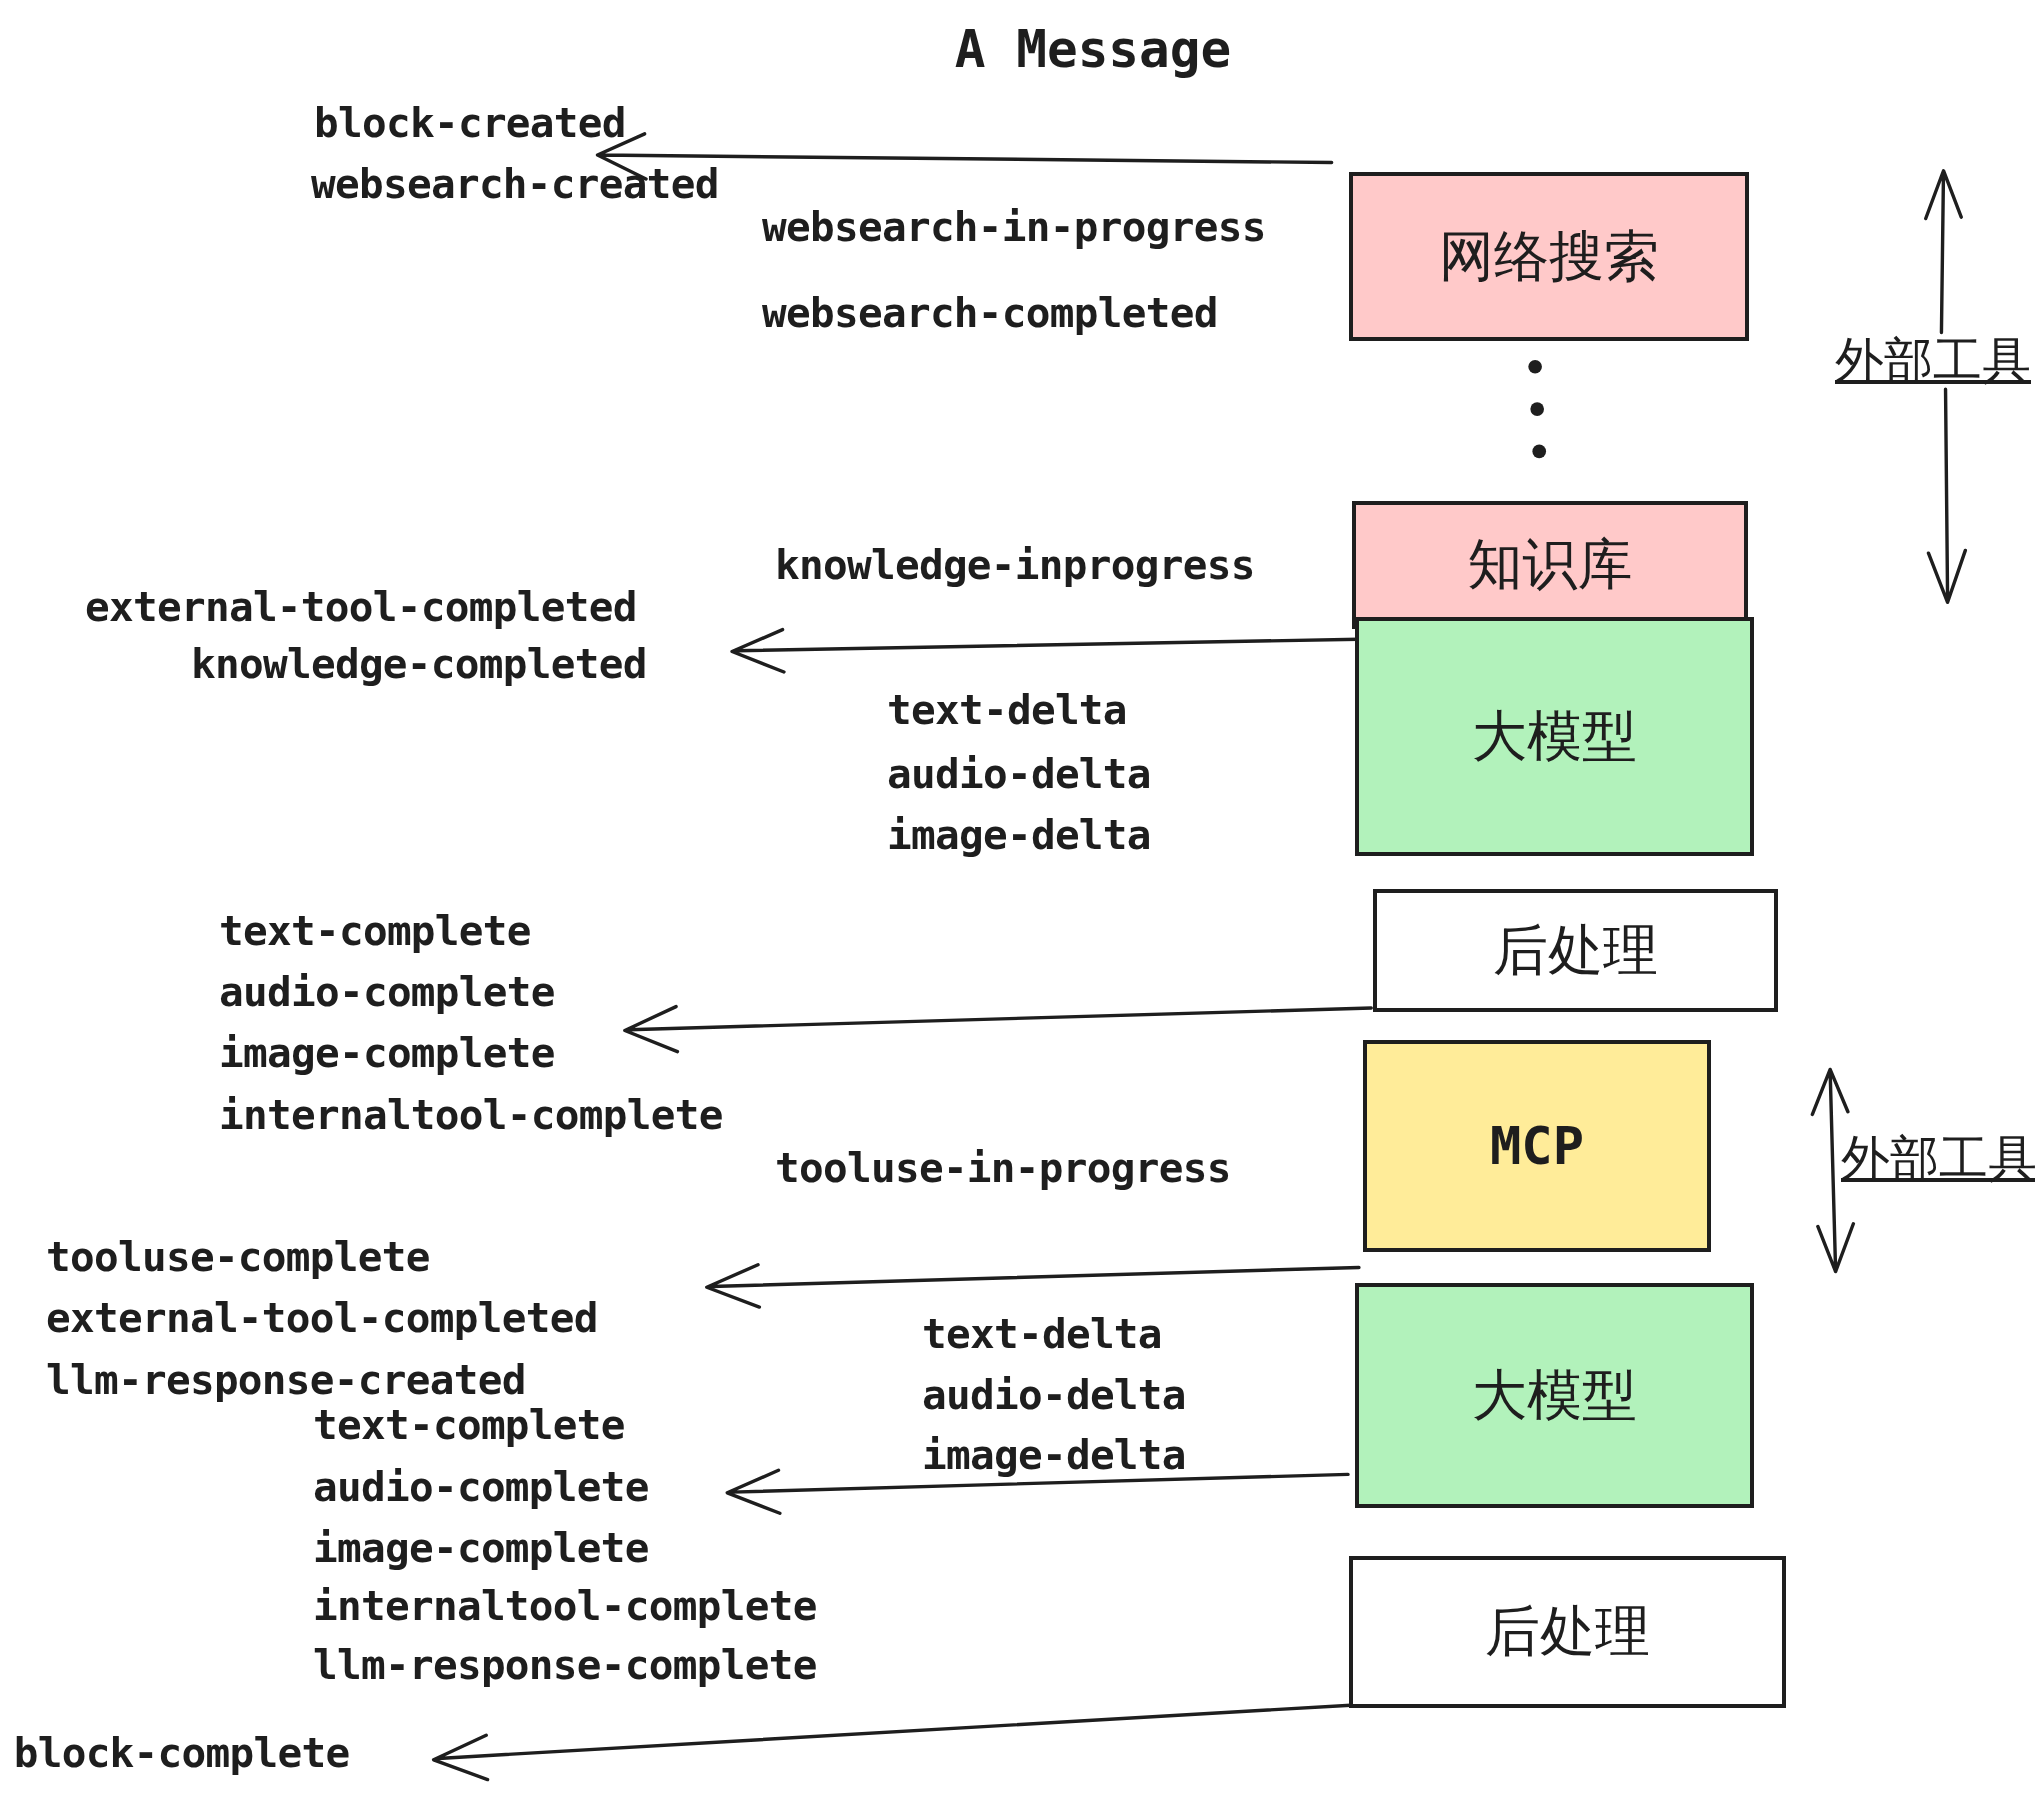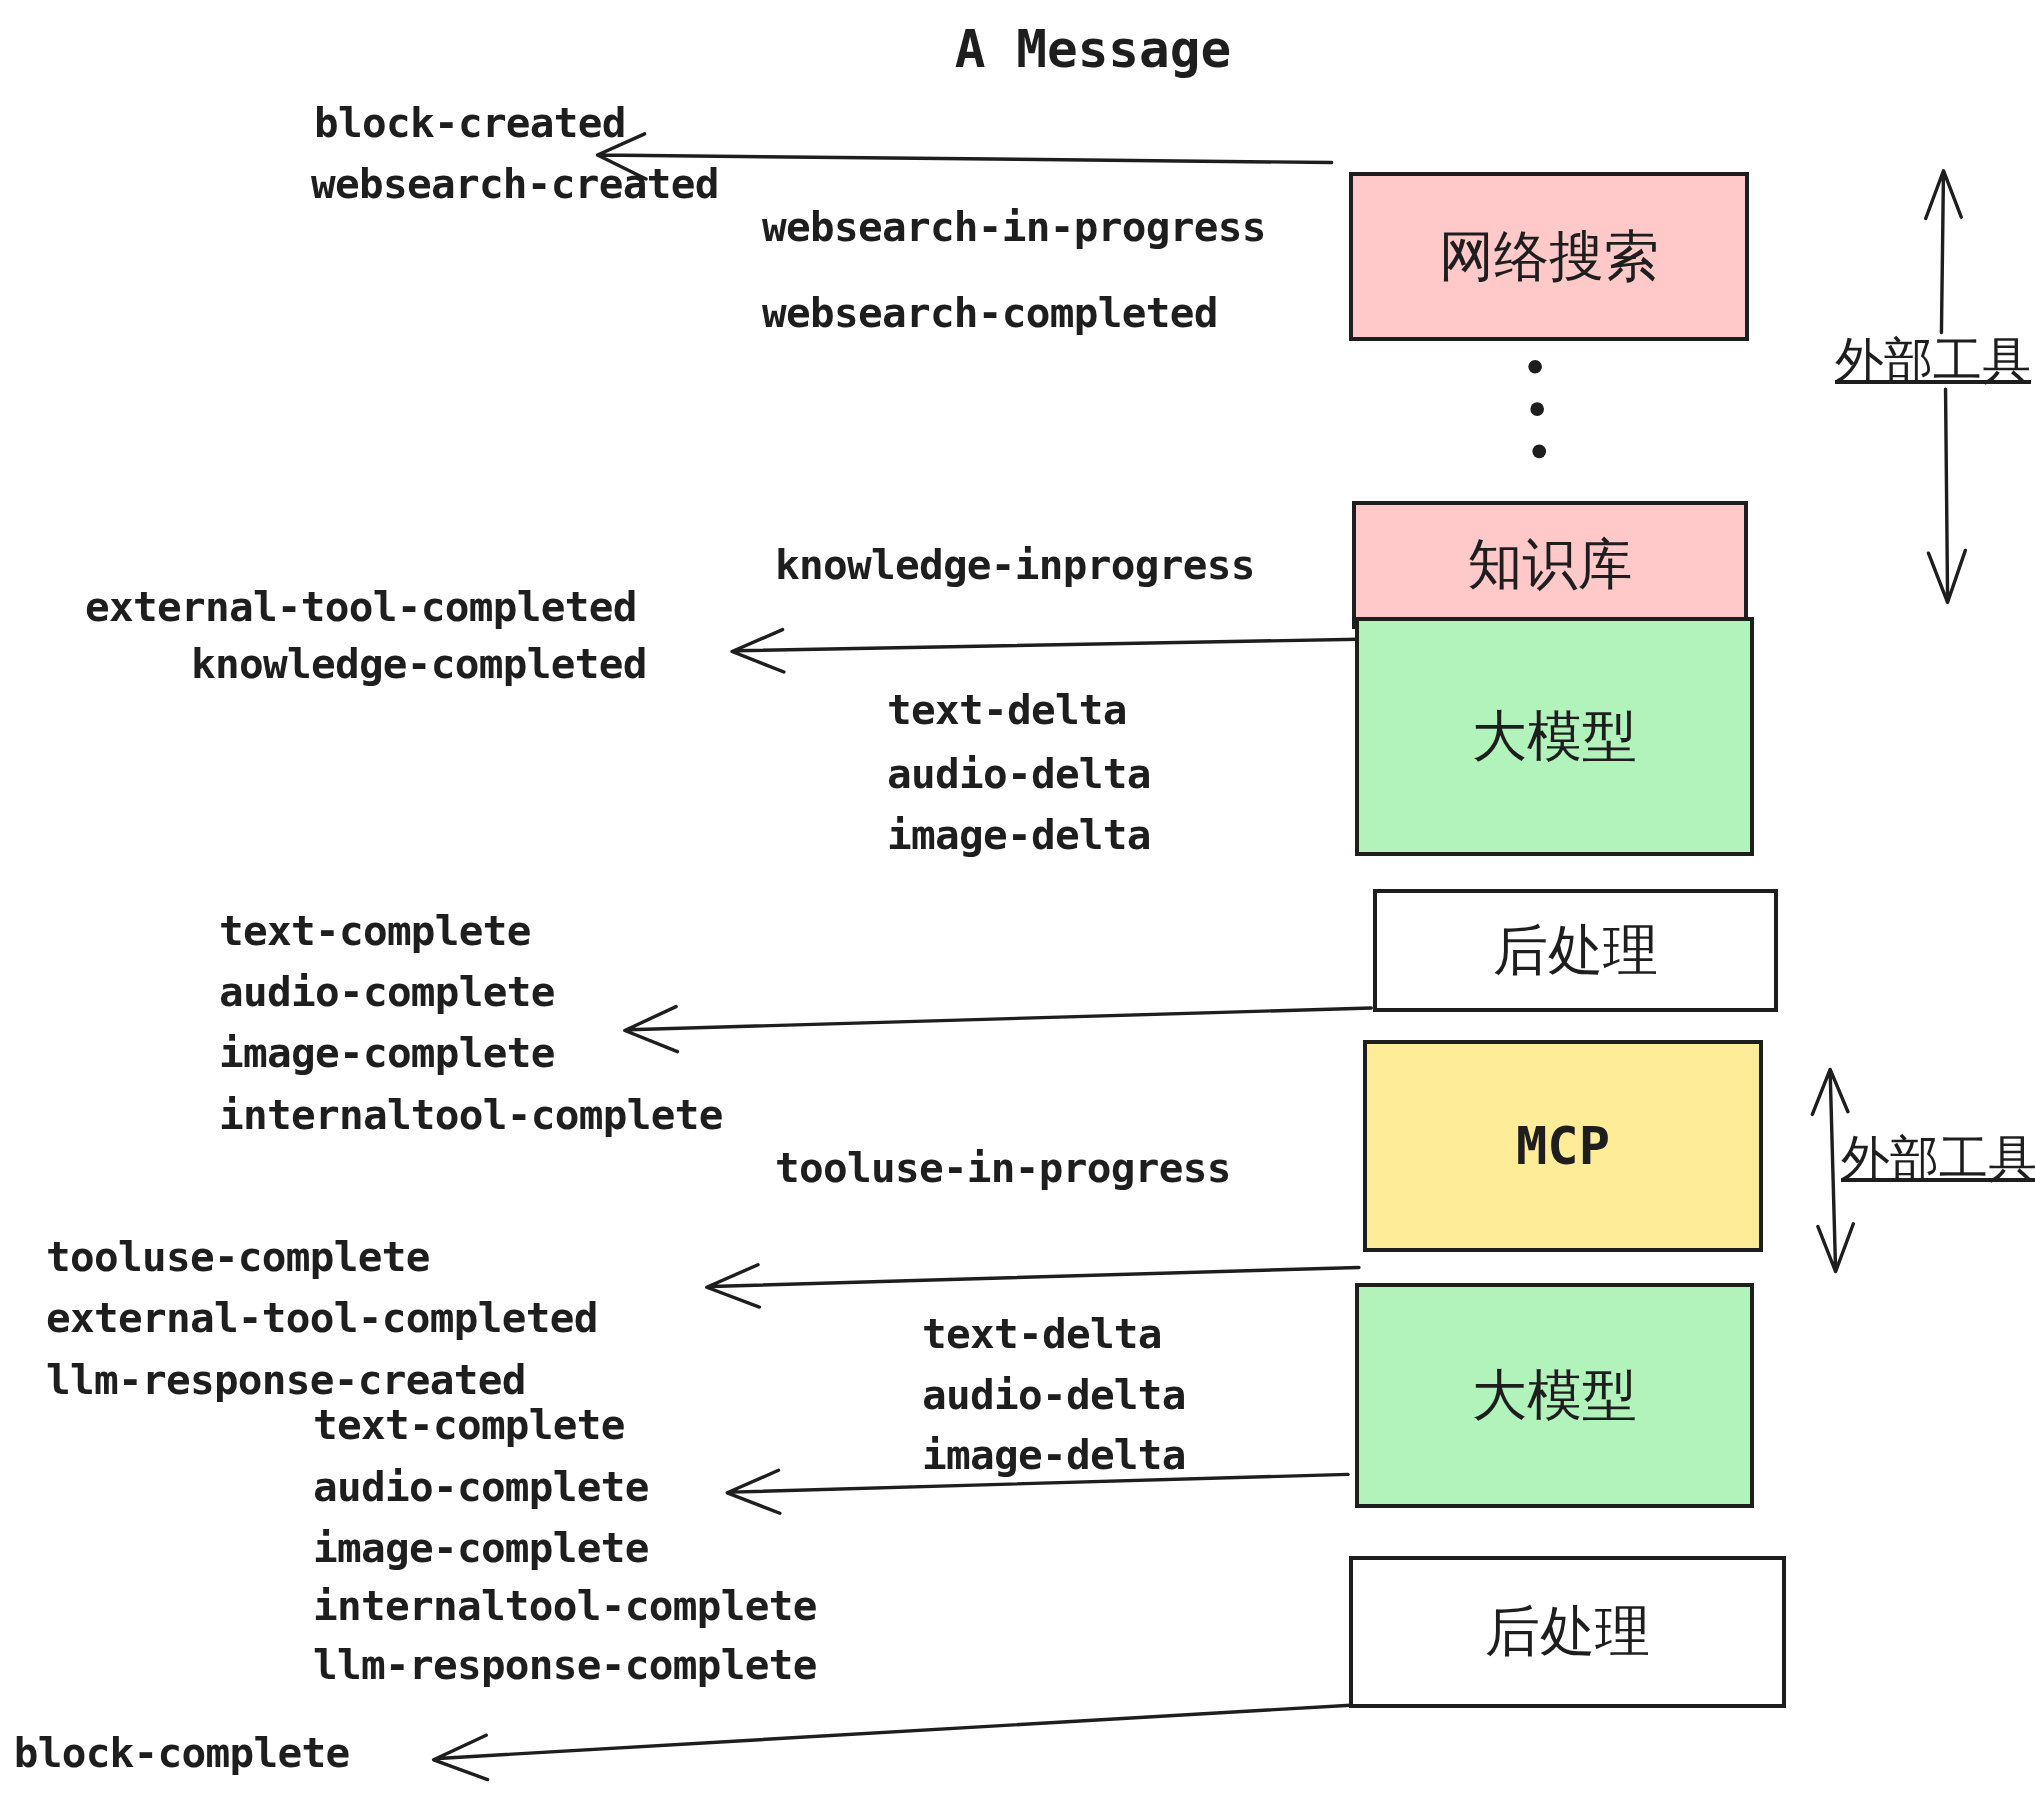--- a/index.html
+++ b/index.html
@@ -84,21 +84,21 @@
   </div>
 
   <div class="box" style="left:1355px;top:617px;width:399px;height:239px;background:#b2f2bb;">
     <span>大模型</span>
   </div>
 
   <div class="box" style="left:1373px;top:889px;width:405px;height:123px;background:#ffffff;">
     <span>后处理</span>
   </div>
 
-  <div class="box mono" style="left:1363px;top:1040px;width:400px;height:212px;background:#ffec99;">
+  <div class="box mono" style="left:1363px;top:1040px;width:348px;height:212px;background:#ffec99;">
     <span>MCP</span>
   </div>
 
   <div class="box" style="left:1355px;top:1283px;width:399px;height:225px;background:#b2f2bb;">
     <span>大模型</span>
   </div>
 
   <div class="box" style="left:1349px;top:1556px;width:437px;height:152px;background:#ffffff;">
     <span>后处理</span>
   </div>

